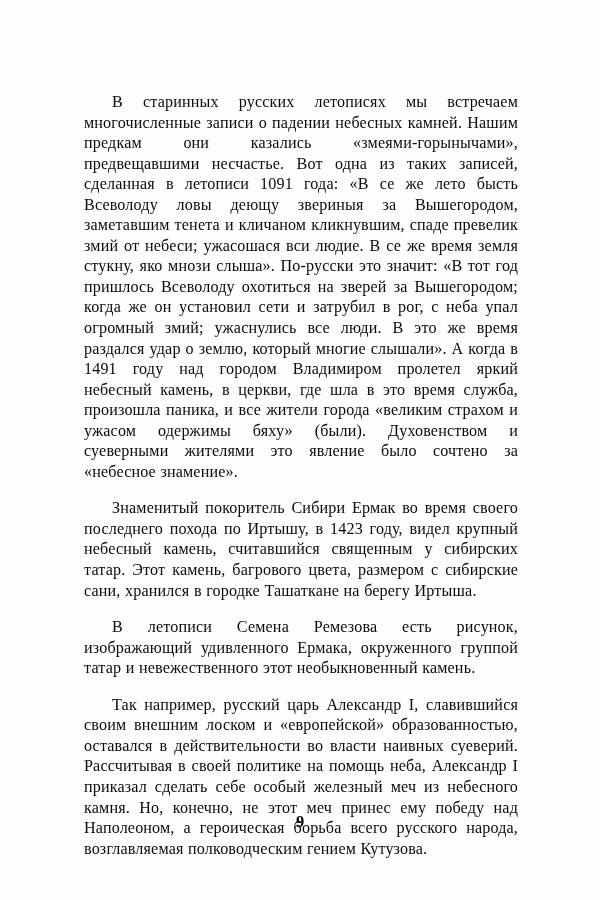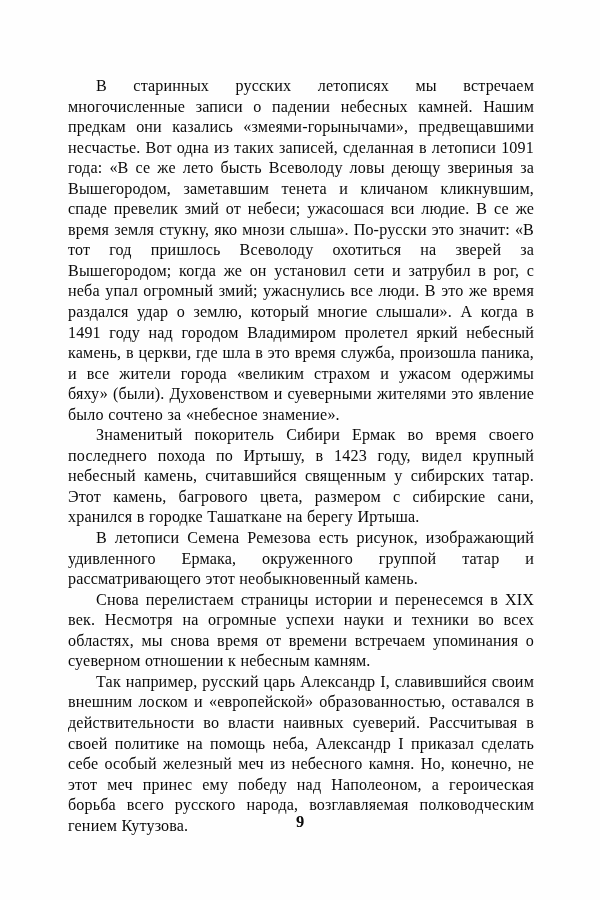--- a/index.html
+++ b/index.html
@@ -23,21 +23,21 @@
     text-align: justify;
     text-justify: inter-word;
     font-size: 16.1px;
     line-height: 20.55px;
     color: #0a0a0a;
     letter-spacing: 0.01em;
     word-spacing: 0.02em;
     -webkit-font-smoothing: none;
   }
   .text-block p {
-    margin: 0;
+    margin: 16px;
     text-indent: 28px;
     hyphens: manual;
   }
   
   .text-block p:last-child {
     text-align-last: left;
   }
   .folio {
     position: absolute;
     left: 0;
@@ -51,20 +51,19 @@
   }
 </style>
 </head>
 <body>
 
 <div class="page">
 
   <div class="text-block">
     <p>В старинных русских летописях мы встречаем многочисленные записи о падении небесных камней. Нашим предкам они казались «змеями-горынычами», предвещавшими несчастье. Вот одна из таких записей, сделанная в летописи 1091 года: «В се же лето бысть Всеволоду ловы деющу звериныя за Вышегородом, заметавшим тенета и кличаном кликнувшим, спаде превелик змий от небеси; ужасошася вси людие. В се же время земля стукну, яко мнози слыша». По-русски это значит: «В тот год пришлось Всеволоду охотиться на зверей за Вышегородом; когда же он установил сети и затрубил в рог, с неба упал огромный змий; ужаснулись все люди. В это же время раздался удар о землю, который многие слышали». А когда в 1491 году над городом Владимиром пролетел яркий небесный камень, в церкви, где шла в это время служба, произошла паника, и все жители города «великим страхом и ужасом одержимы бяху» (были). Духовенством и суеверными жителями это явление было сочтено за «небесное знамение».</p>
     <p>Знаменитый покоритель Сибири Ермак во время своего последнего похода по Иртышу, в 1423 году, видел крупный небесный камень, считавшийся священным у сибирских татар. Этот камень, багрового цвета, размером с сибирские сани, хранился в городке Ташаткане на берегу Иртыша.</p>
-    <p>В летописи Семена Ремезова есть рисунок, изображающий удивленного Ермака, окруженного группой татар и рассматривающего этот необыкновенный камень.</p>
-    <p>Снова перелистаем страницы истории и перенесемся в XIX век. Несмотря на огромные успехи науки и техники во всех областях, мы снова время от времени встречаем упоминания о суеверном отношении к небесным камням.</p>
+    <p>В летописи Семена Ремезова есть рисунок, изображающий удивленного Ермака, окруженного группой татар и невежественного этот необыкновенный камень.</p>
     <p>Так например, русский царь Александр I, славившийся своим внешним лоском и «европейской» образованностью, оставался в действительности во власти наивных суеверий. Рассчитывая в своей политике на помощь неба, Александр I приказал сделать себе особый железный меч из небесного камня. Но, конечно, не этот меч принес ему победу над Наполеоном, а героическая борьба всего русского народа, возглавляемая полководческим гением Кутузова.</p>
   </div>
 
   <div class="folio">9</div>
 
 </div>
 
 </body></html>

